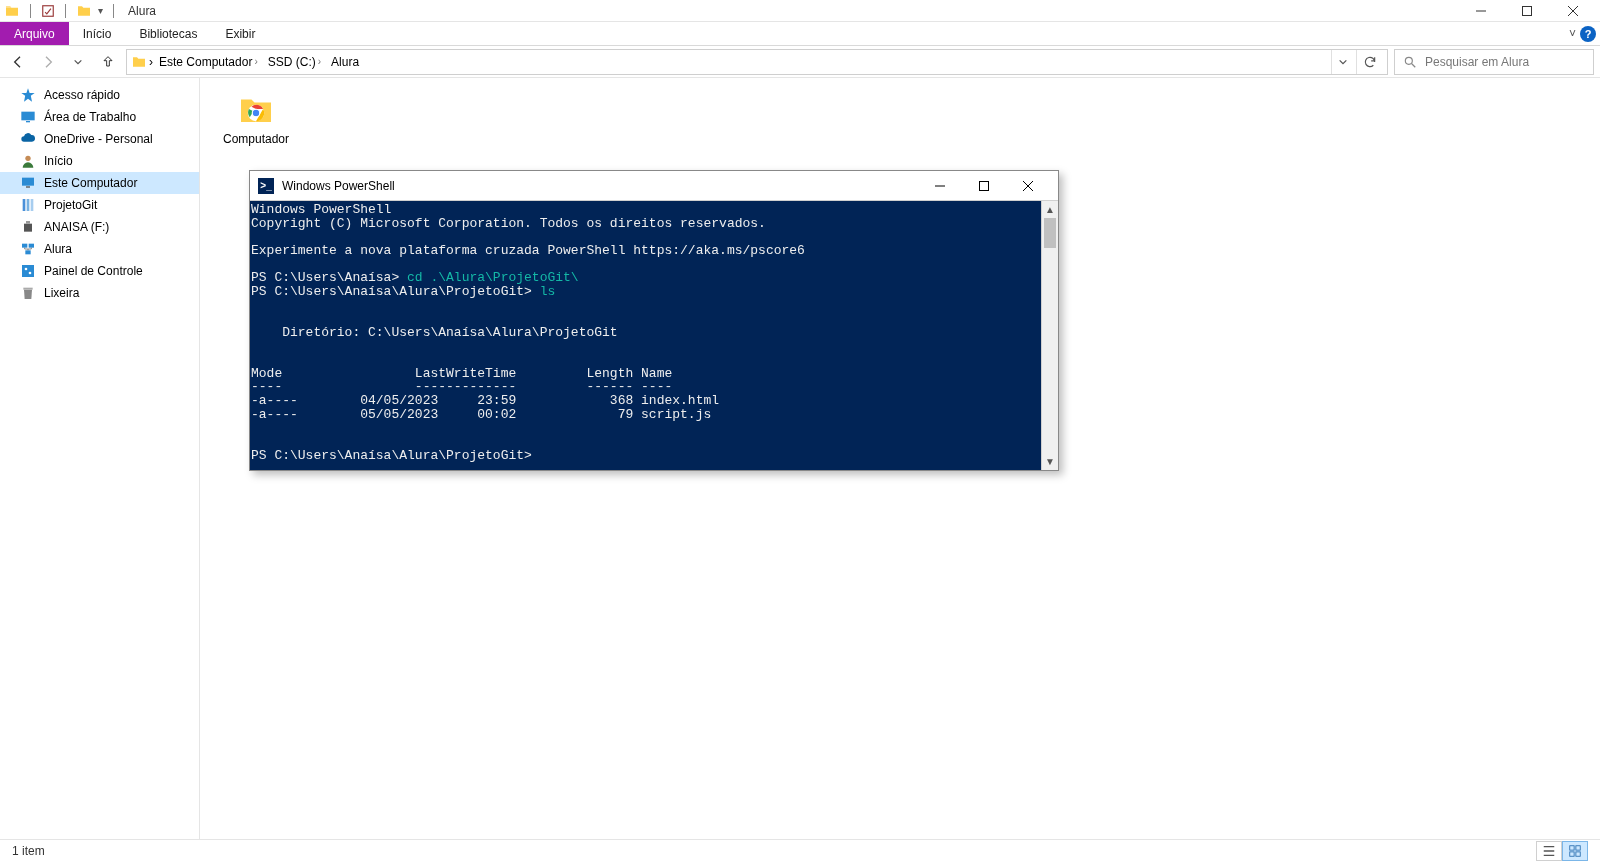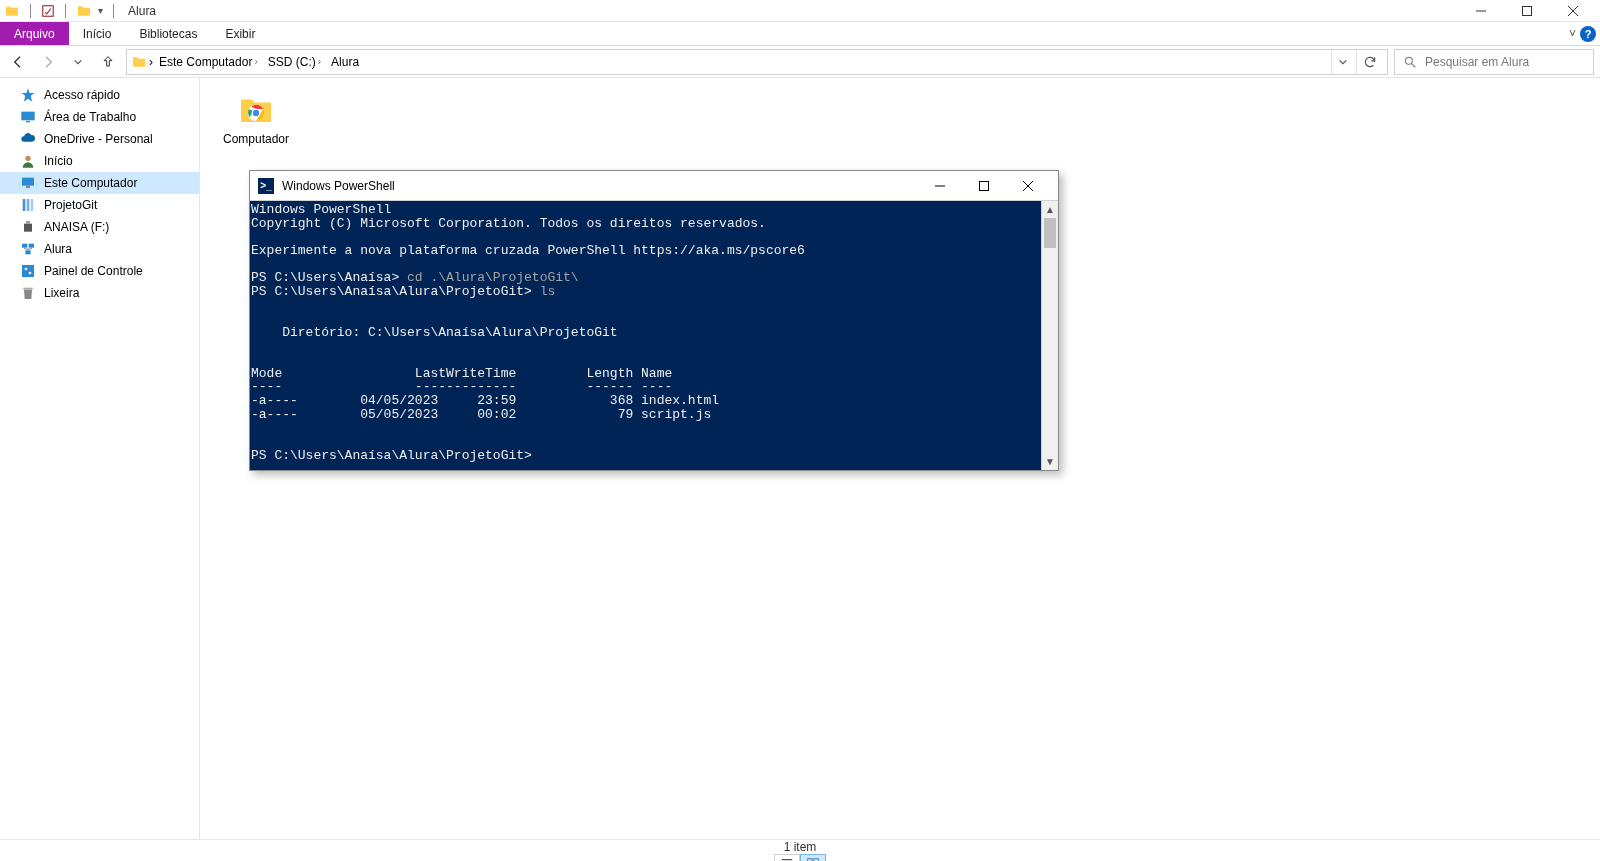--- a/index.html
+++ b/index.html
@@ -117,21 +117,20 @@
   .file-item .label { font-size:12px; color:#000; }
 
   
   .status-bar {
     position:absolute; bottom:0; left:0; right:0;
     height:22px;
     border-top:1px solid #e5e5e5;
     display:flex; align-items:center; padding:0 12px;
     font-size:12px; color:#333;
     background:#fff;
-    flex-direction:column;
   }
   .status-bar .spacer { flex:1; }
   .view-toggle { display:flex; gap:0; }
   .view-toggle .vt { width:26px; height:20px; border:1px solid #d0d0d0; display:flex; align-items:center; justify-content:center;}
   .view-toggle .vt.active { background:#cde8ff; border-color:#7bb6e8; }
 
   
   .ps-window {
     position:absolute;
     left: 249px;
@@ -158,21 +157,21 @@
     flex:1;
     background:#012456;
     color:#eeeeee;
     font-family: Consolas, "Courier New", monospace;
     font-size:13px;
     line-height:1.05;
     padding:2px 1px 8px 1px;
     white-space:pre;
     min-height:240px;
   }
-  .ps-body .cmd { color:#a3a3a3; }
+  .ps-body .cmd { color:#14b8a6; }
   .ps-scroll {
     width:17px;
     background:#f0f0f0;
     display:flex; flex-direction:column; justify-content:space-between;
     border-left:1px solid #d0d0d0;
   }
   .ps-scroll .arrow { height:17px; display:flex; align-items:center; justify-content:center; color:#555; font-size:10px; background:#f0f0f0; }
   .ps-scroll .thumb { flex:0 0 30px; background:#c0c0c0; margin:0 2px; }
   .ps-scroll .track { flex:1; }
 

